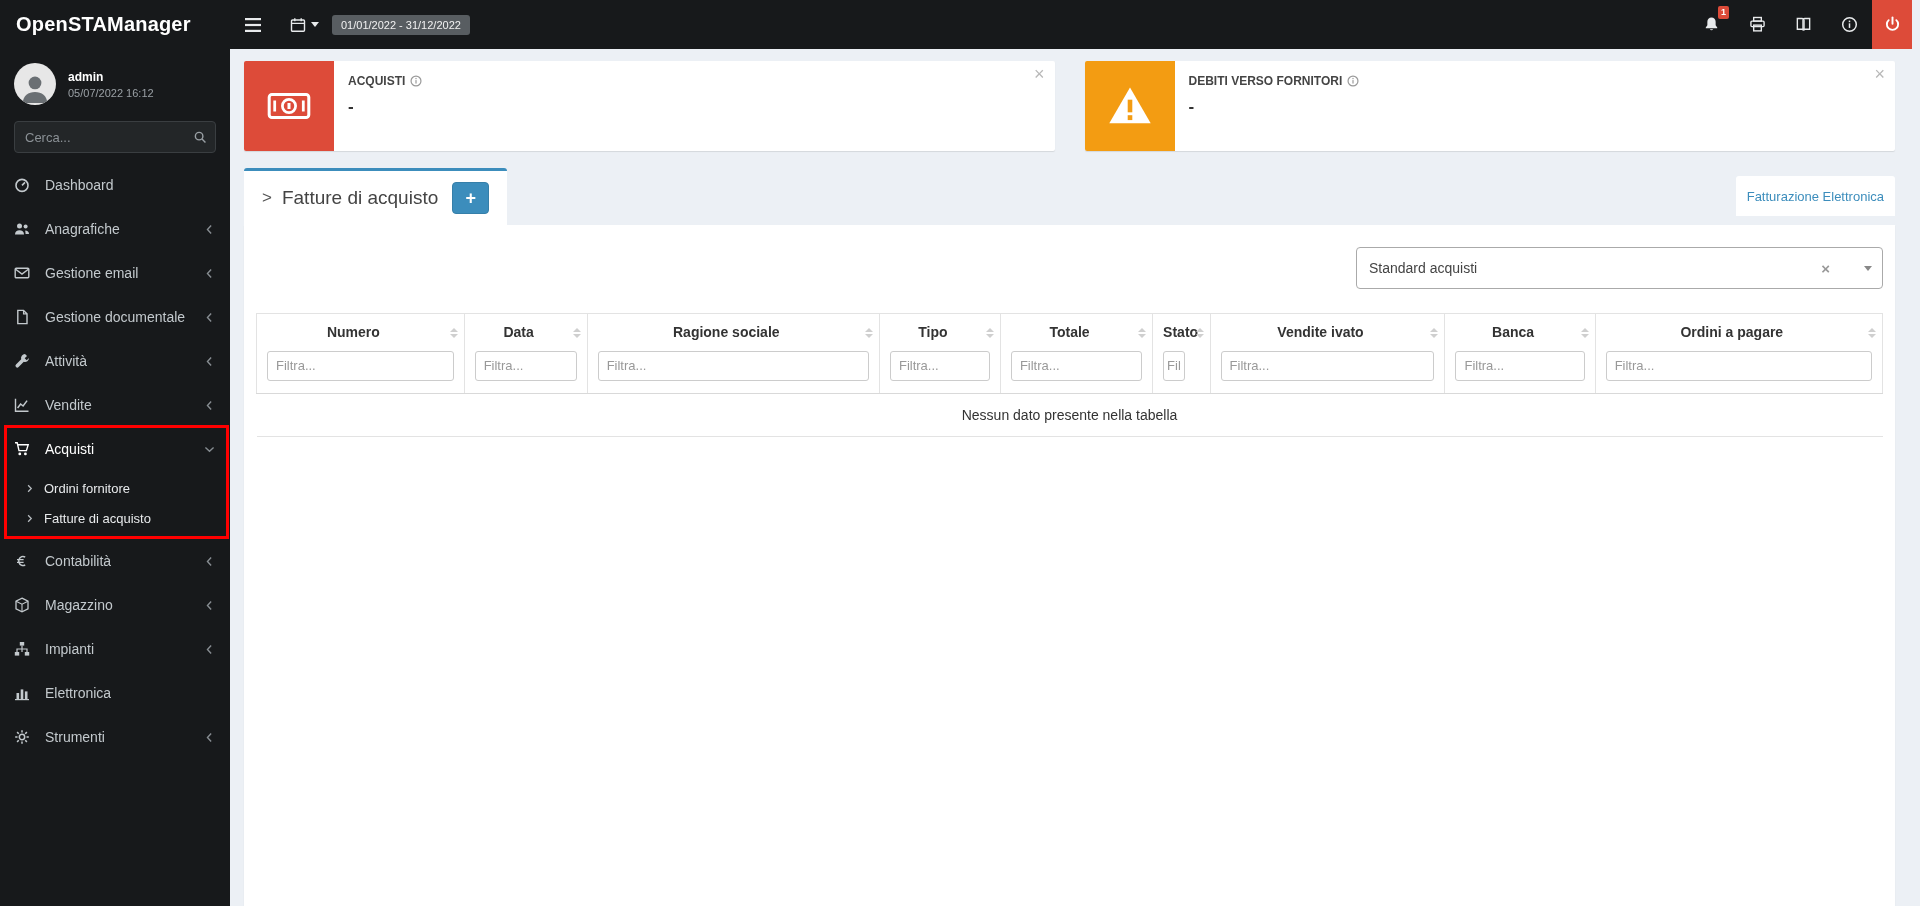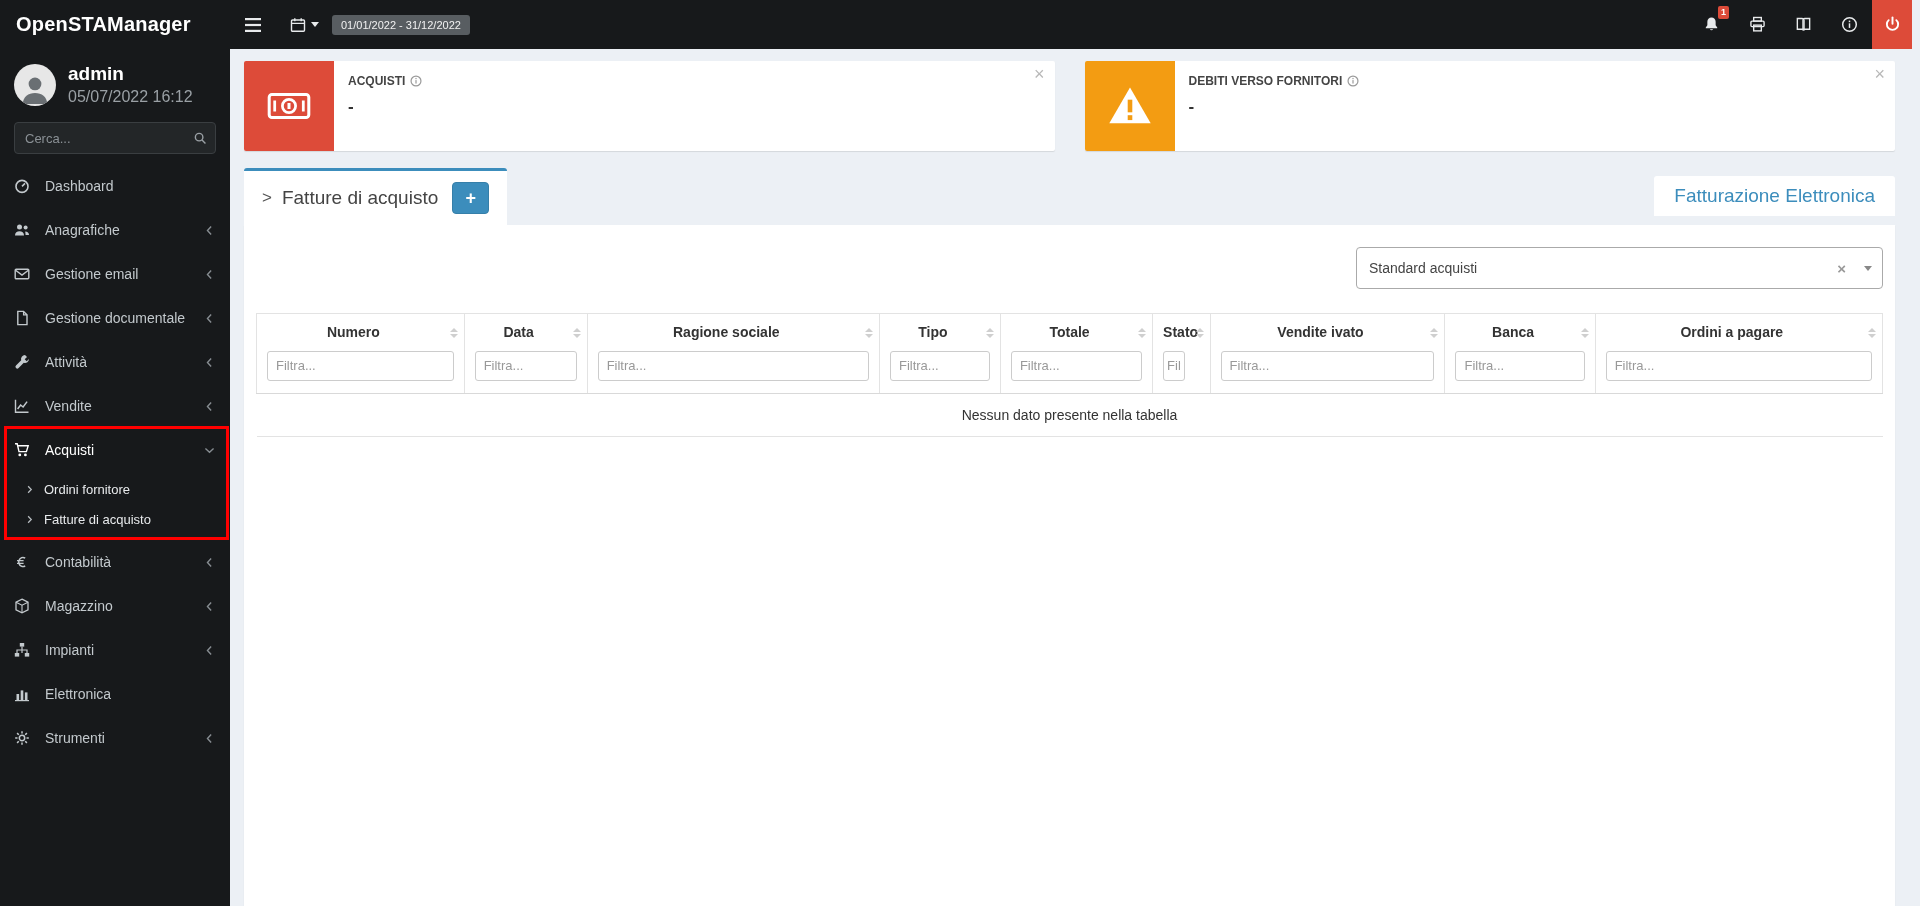--- a/index.html
+++ b/index.html
@@ -22,22 +22,22 @@
   .caret-down { width:0; height:0; border-left:4px solid transparent; border-right:4px solid transparent; border-top:5px solid #e8eaec; margin-left:5px; }
   .date-badge { align-self:center; background:#585d61; color:#f2f2f2; font-size:11px; padding:4px 9px; border-radius:3px; cursor:pointer; white-space:nowrap; }
   .tb-spacer { flex:1; }
   .notif-badge { position:absolute; top:6px; right:5px; background:var(--danger); color:#fff; font-size:9px; line-height:1; padding:2px 3px; border-radius:2px; font-weight:bold; }
   .tb-btn.power { background:var(--danger); width:40px; color:#fff; }
 
   
   .sidebar { position:fixed; top:49px; left:0; bottom:0; width:230px; background:var(--dark); z-index:40; }
   .user-panel { display:flex; align-items:center; gap:12px; padding:14px 14px 10px 14px; }
   .avatar { width:42px; height:42px; border-radius:50%; background:#e7e7e7; display:flex; align-items:flex-end; justify-content:center; overflow:hidden; flex:0 0 auto; }
-  .user-name { color:#fff; font-size:19px; font-weight:bold; }
-  .user-date { color:#9aa0a5; font-size:16px; margin-top:3px; }
+  .user-name { color:#fff; font-size:12px; font-weight:bold; }
+  .user-date { color:#9aa0a5; font-size:11px; margin-top:3px; }
   .sidebar-search { margin:6px 14px 10px 14px; position:relative; }
   .sidebar-search input { width:100%; height:32px; background:#232628; border:1px solid #3a3e41; border-radius:4px; color:#ddd; font-size:13px; padding:0 30px 0 10px; outline:none; font-family:"Liberation Sans",sans-serif; }
   .sidebar-search input::placeholder { color:#8b9196; }
   .search-btn { position:absolute; right:2px; top:2px; width:28px; height:28px; background:transparent; border:none; color:#9aa0a5; cursor:pointer; display:flex; align-items:center; justify-content:center; }
   .sidebar-menu { margin-top:8px;text-align:center; }
   .menu-group { position:relative; }
   .menu-item { display:flex; align-items:center; height:44px; padding:0 14px; color:var(--sidebar-text); font-size:14px; cursor:pointer; }
   .mi-icon { width:22px; margin-right:9px; display:flex; align-items:center; color:inherit; flex:0 0 auto; }
   .mi-label { white-space:nowrap; overflow:hidden; }
   .mi-chev { margin-left:auto; display:flex; color:#878d92; }
@@ -56,25 +56,25 @@
   .widget-title { font-size:12px; font-weight:bold; color:#444; display:flex; align-items:center; gap:5px; white-space:nowrap; }
   .info-ic { display:flex; color:#9a9a9a; cursor:pointer; }
   .widget-value { font-size:17px; color:#333; margin-top:9px; font-weight:bold; }
   .widget-close { position:absolute; top:4px; right:10px; color:#b8b8b8; font-size:18px; cursor:pointer; line-height:1; }
 
   .tabs-row { margin-top:17px; display:flex; justify-content:space-between; align-items:flex-end; height:57px; }
   .tab-active { background:#fff; border-top:3px solid var(--accent); height:57px; display:flex; align-items:center; padding:0 18px; gap:6px; cursor:pointer; border-radius:3px 3px 0 0; }
   .tab-caret { font-size:17px; color:#555; }
   .tab-title { font-size:19px; color:#444; margin:0 8px 0 4px; white-space:nowrap; }
   .add-btn { background:var(--accent); border:1px solid #367fa9; color:#fff; width:37px; height:32px; border-radius:4px; font-size:18px; font-weight:bold; cursor:pointer; line-height:1; font-family:"Liberation Sans",sans-serif; }
-  .tab-right { background:#fff; height:40px; margin-bottom:9px; display:flex; align-items:center; padding:0 20px; color:var(--accent); font-size:19px; cursor:pointer; white-space:nowrap; border-radius:3px 3px 0 0; }
+  .tab-right { background:#fff; height:40px; margin-bottom:9px; display:flex; align-items:center; padding:0 11px; color:var(--accent); font-size:13px; cursor:pointer; white-space:nowrap; border-radius:3px 3px 0 0; }
 
   .panel { background:#fff; min-height:681px; padding:12px 12px 0 12px; box-shadow:0 1px 1px rgba(0,0,0,.08); }
   .select-row { display:flex; justify-content:flex-end; padding-top:10px; margin-bottom:24px; }
-  .select2 { width:527px; height:42px; border:1px solid #aaa; border-radius:4px; background:#fff; display:flex; align-items:center; padding:0 0 0 12px; font-size:14px; color:#444; cursor:pointer; position:relative; }
+  .select2 { width:527px; height:42px; border:1px solid #aaa; border-radius:4px; background:#fff; display:flex; align-items:center; padding:0 0 0 12px; font-size:14px; color:#444; cursor:pointer; position:relative;gap:16px; }
   .select2 .sel-text { flex:1; white-space:nowrap; overflow:hidden; }
   .select-clear { color:#999; font-size:15px; font-weight:bold; padding:0 8px; cursor:pointer; }
   .select-caret-box { width:28px; align-self:stretch; display:flex; align-items:center; justify-content:center; }
   .select-caret { width:0; height:0; border-left:4px solid transparent; border-right:4px solid transparent; border-top:5px solid #888; }
 
   table.dt { width:100%; border-collapse:collapse; table-layout:fixed; }
   table.dt th { border:1px solid #e3e3e3; border-bottom:1px solid #d9d9d9; padding:10px 10px 12px 10px; text-align:left; vertical-align:top; position:relative; font-size:14px; color:#333; }
   .th-label { font-weight:bold; margin-bottom:9px; padding-right:14px; line-height:1.25;text-align:center; }
   .sort-icons { position:absolute; right:6px; top:14px; cursor:pointer; }
   .sort-icons i { display:block; width:0; height:0; border-left:4px solid transparent; border-right:4px solid transparent; }

